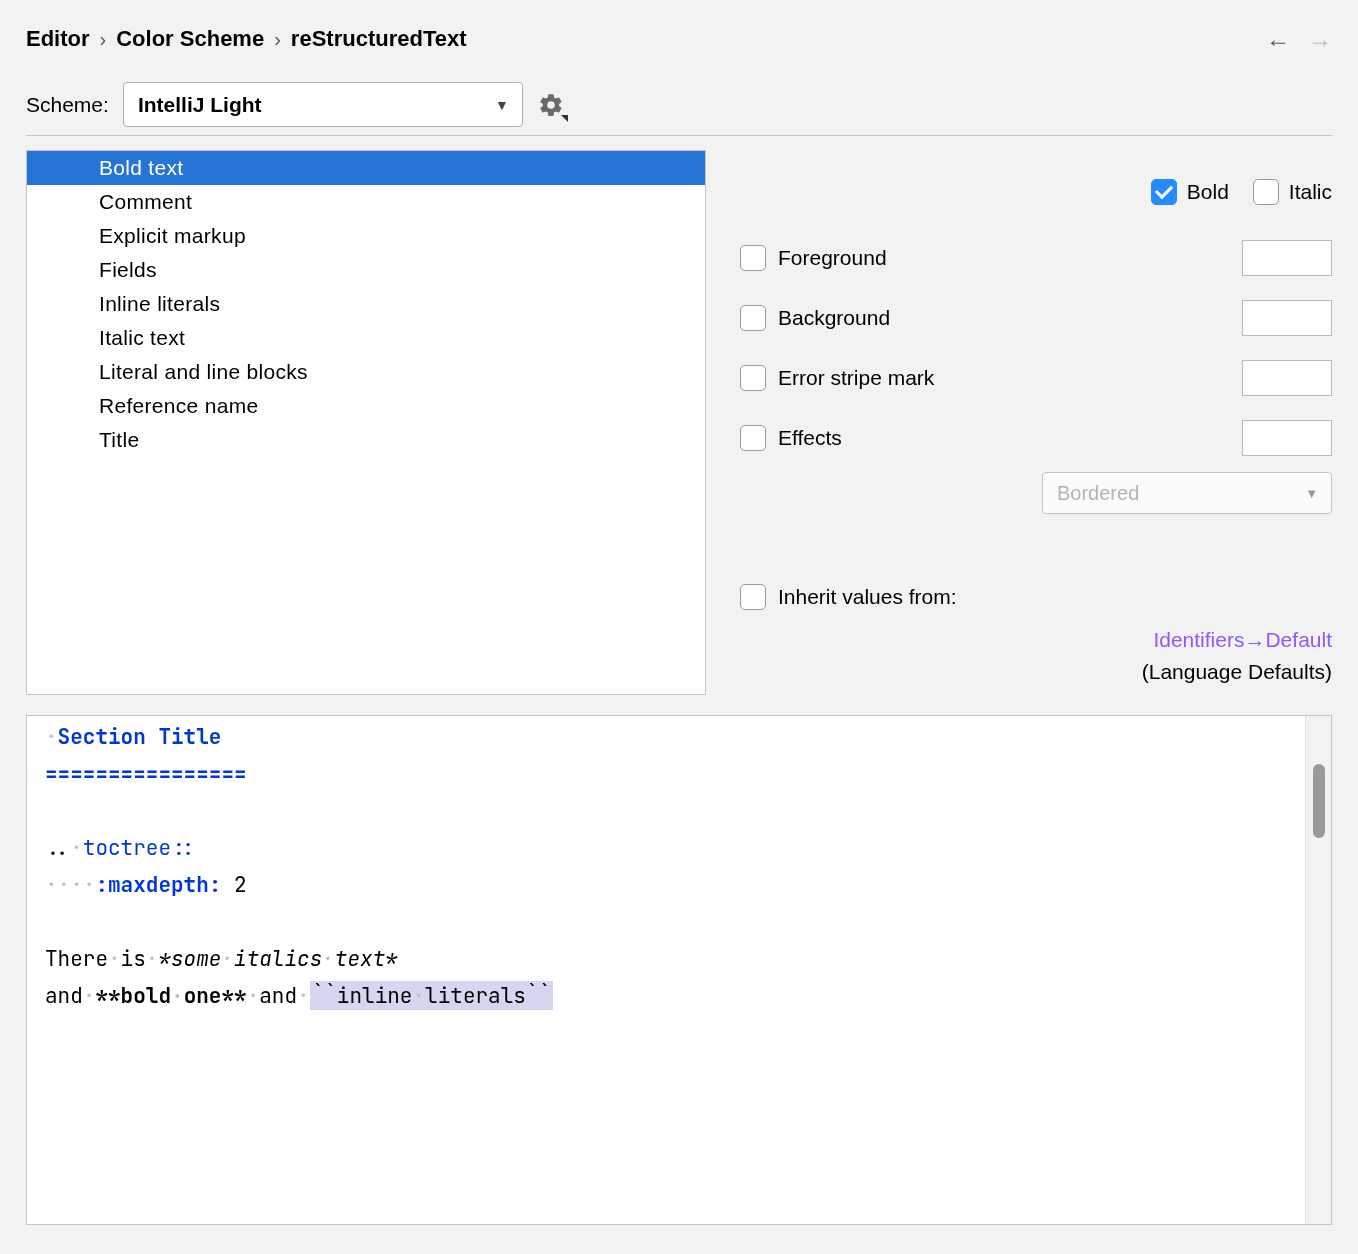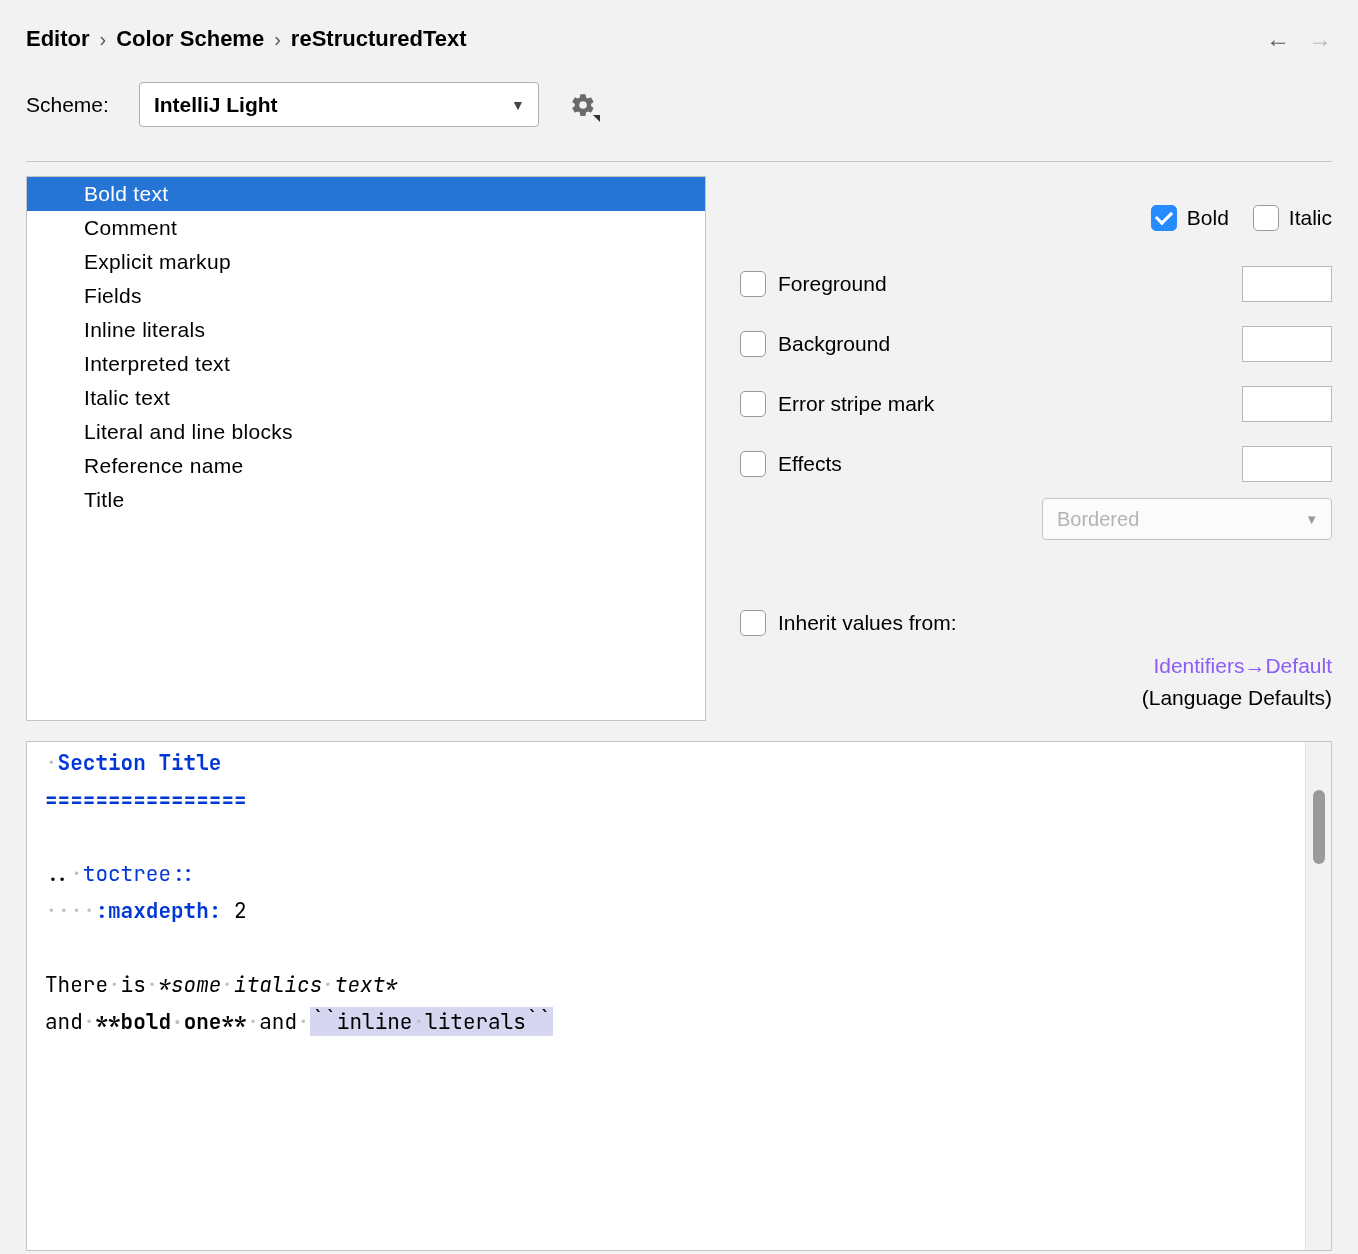--- a/index.html
+++ b/index.html
@@ -40,22 +40,22 @@
     .nav-arrows .arrow {
       font-size: 24px;
       cursor: pointer;
       line-height: 1;
     }
     .nav-arrows .back { color: #555; }
     .nav-arrows .fwd  { color: #bbb; }
     .scheme-row {
       display: flex;
       align-items: center;
-      gap: 30px;
-      padding-bottom: 34px;
+      gap: 14px;
+      padding-bottom: 8px;
       border-bottom: 1px solid #c5c5c5;
     }
     .scheme-row label {
       font-size: 21px;
       color: #000;
     }
     .select-wrap {
       position: relative;
       display: inline-block;
     }
@@ -101,21 +101,21 @@
       width: 680px;
       height: 545px;
       background: #fff;
       border: 1px solid #c5c5c5;
       overflow-y: auto;
     }
     .list-panel .item {
       height: 34px;
       display: flex;
       align-items: center;
-      padding-left: 57px;
+      padding-left: 72px;
       font-size: 21px;
       letter-spacing: 0.3px;
       cursor: pointer;
     }
     .list-panel .item.selected {
       background: #2675d6;
       color: #fff;
     }
     .props-panel {
       flex: 1;
@@ -273,21 +273,20 @@
   </div>
 </div>
 
 <div class="panels">
   <div class="list-panel" id="attr-list">
       <div class="item selected">Bold text</div>
       <div class="item">Comment</div>
       <div class="item">Explicit markup</div>
       <div class="item">Fields</div>
       <div class="item">Inline literals</div>
-      <div class="item">Interpreted text</div>
       <div class="item">Italic text</div>
       <div class="item">Literal and line blocks</div>
       <div class="item">Reference name</div>
       <div class="item">Title</div>
     </div>
 
   <div class="props-panel">
     <div class="checkrow topstyle">
       <div class="cb-group">
         <input type="checkbox" class="cb" id="cb-bold" checked="" style="">

